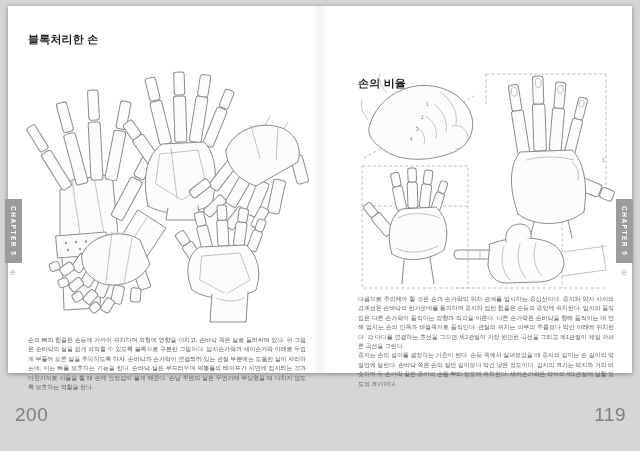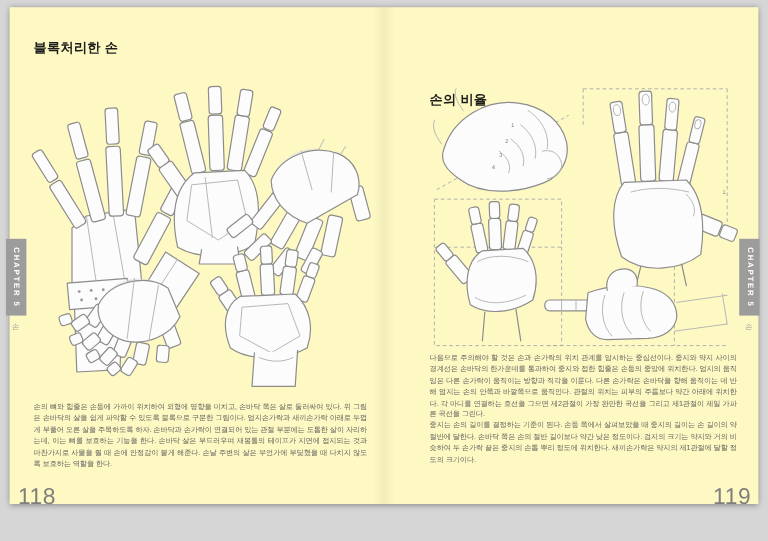--- a/index.html
+++ b/index.html
@@ -2,22 +2,22 @@
 <html><head>
 <meta charset="utf-8">
 <style>
   html,body{margin:0;padding:0;}
   body{
     width:640px;height:451px;position:relative;overflow:hidden;
     background:#d6d6d6;
     font-family:"Liberation Sans","DejaVu Sans",sans-serif;
   }
   .spread{
-    position:absolute;left:8px;top:6px;width:624px;height:414px;
-    background:#fef9c3;box-shadow:0 1px 5px rgba(0,0,0,.38);text-decoration:underline;
+    position:absolute;left:8px;top:6px;width:624px;height:367px;
+    background:#ffffff;box-shadow:0 1px 5px rgba(0,0,0,.38);text-decoration:underline;
   }
   .fold{
     position:absolute;left:303px;top:0;width:18px;height:100%;
     background:linear-gradient(90deg,rgba(0,0,0,0) 0%,rgba(0,0,0,.05) 50%,rgba(0,0,0,0) 100%);
   }
   .page-title{
     position:absolute;top:26px;font-size:11px;font-weight:bold;color:#1c1c1c;letter-spacing:.2px;
   }
   .title-left{left:20px;}
   .title-right{left:350px;margin-top:44px;}
@@ -220,21 +220,21 @@
       </g>
       <path class="sh" d="M172,232 C164,212 168,196 180,189 L188,189 L180,236 Z"></path>
       <path class="ol" d="M172,232 C164,212 168,196 180,189 L226,187 C238,198 242,214 236,232 C216,243 188,243 172,232 Z"></path>
       <path class="ln" d="M182,198 L220,195 L230,222 L206,236 L180,222 Z"></path>
       <path class="ol" d="M192,236 L190,264 L226,264 L228,234"></path>
       <path class="ln" d="M196,240 C206,244 216,244 224,240"></path>
     </g>
   </svg>
 
   <div class="bodytext body-left">손의 뼈와 힘줄은 손등에 가까이 위치하여 외형에 영향을 미치고, 손바닥 쪽은 살로 둘러싸여 있다. 위 그림은 손바닥의 살을 쉽게 파악할 수 있도록 블록으로 구분한 그림이다. 엄지손가락과 새끼손가락 아래로 두껍게 부풀어 오른 살을 주목하도록 하자. 손바닥과 손가락이 연결되어 있는 관절 부분에는 도톰한 살이 자리하는데, 이는 뼈를 보호하는 기능을 한다. 손바닥 살은 부드러우며 재봉틀의 테이프가 지면에 접지되는 것과 마찬가지로 사물을 쥘 때 손에 안정감이 붙게 해준다. 손날 주변의 살은 무언가에 부딪혔을 때 다치지 않도록 보호하는 역할을 한다.</div>
-  <div class="pagenum pn-left">118</div>
+  <div class="pagenum pn-left">200</div>
 
   <div class="page-title title-right">손의 비율</div>
 
   <svg class="svg-right" width="260" height="230" viewBox="0 0 260 230">
 
     <g>
       <path class="dash" d="M8,96 L118,34"></path>
       <path class="ln" d="M12,58 C6,50 4,44 6,38 M30,30 C24,22 22,16 24,12"></path>
       <path class="ol" d="M14,62 C22,36 50,20 76,24 C98,27 112,40 116,56 C119,70 112,84 98,90 C74,100 44,100 28,88 C16,80 10,72 14,62 Z"></path>
       <path class="ln" d="M84,30 C96,38 102,50 100,62 M78,42 C88,50 92,60 90,70 M70,54 C78,60 82,68 80,76 M60,64 C68,70 70,76 68,82"></path>

